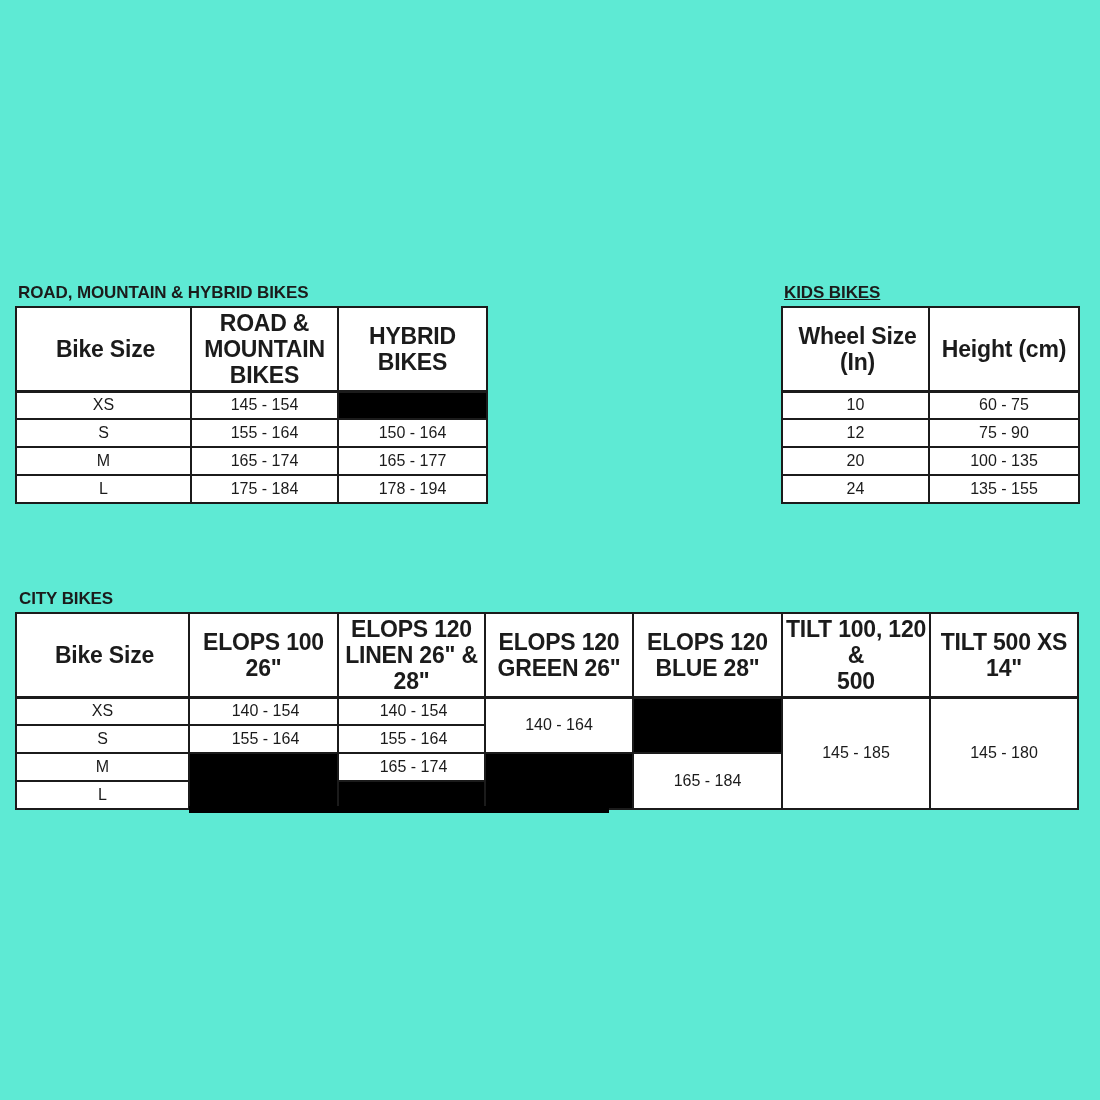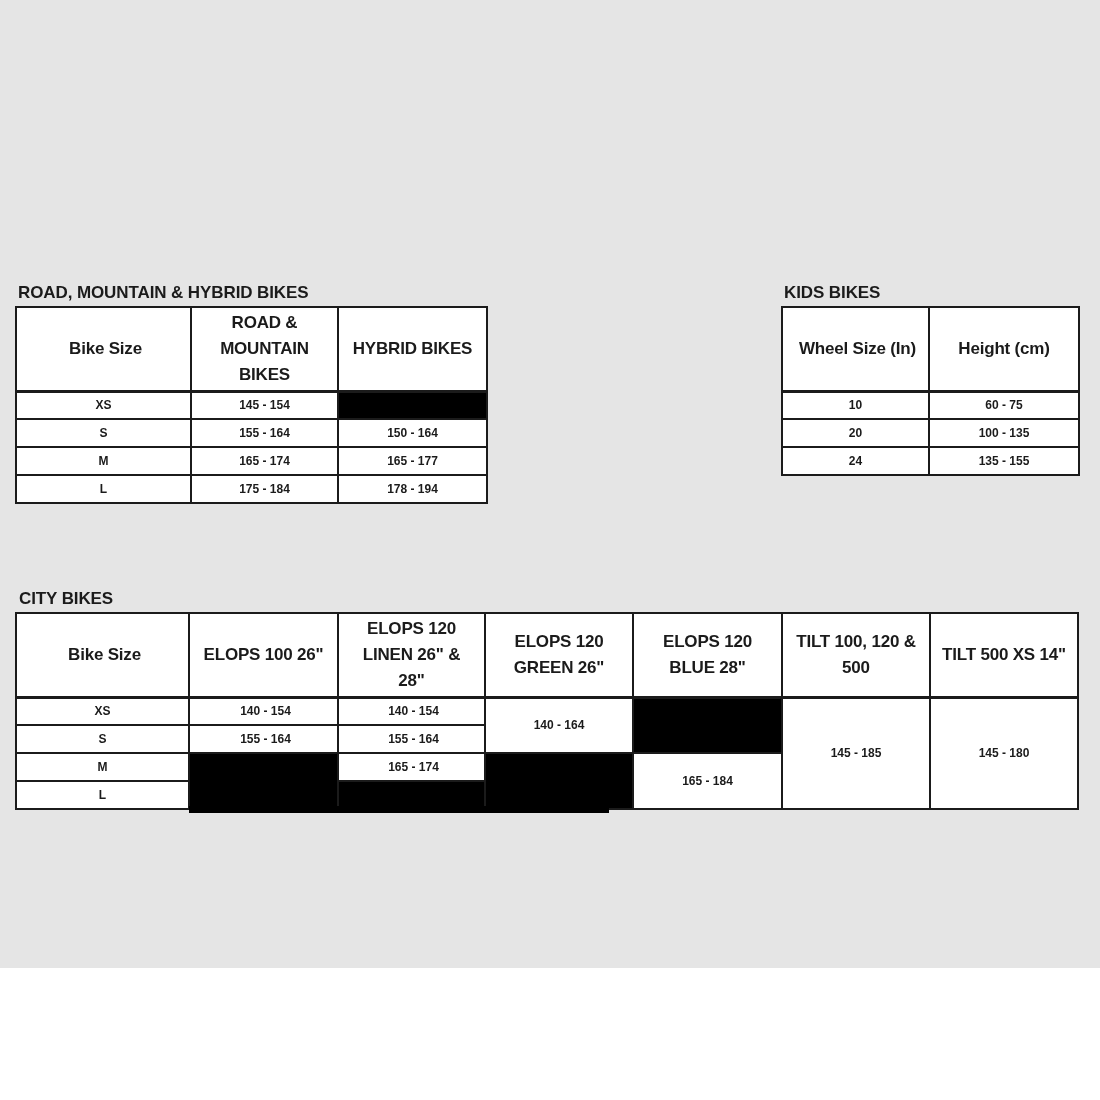--- a/index.html
+++ b/index.html
@@ -1,44 +1,44 @@
 <!DOCTYPE html>
 <html><head>
 <meta charset="utf-8">
 <style>
   html,body{margin:0;padding:0;}
   body{
     width:1100px;height:1100px;background:#ffffff;
     font-family:"Liberation Sans","DejaVu Sans",sans-serif;
     color:#1b1b1b;
   }
-  .canvas{position:relative;width:1100px;height:968px;background:#e5e5e5;overflow:hidden;}
+  .canvas{position:relative;width:1100px;height:1100px;background:#5eead4;overflow:hidden;}
   .tbl-title{
     position:absolute;font-size:17px;font-weight:bold;white-space:nowrap;
     letter-spacing:-0.1px;line-height:20px;
   }
   table.szt{
     position:absolute;border-collapse:collapse;table-layout:fixed;background:#ffffff;
   }
   .szt th,.szt td{
     border:2px solid #1b1b1b;padding:0;margin:0;
     text-align:center;vertical-align:middle;overflow:hidden;
   }
   .szt thead th{
-    font-weight:bold;font-size:17px;line-height:26px;
+    font-weight:bold;font-size:23px;line-height:26px;
     white-space:pre-line;letter-spacing:-0.2px;border-bottom-width:3px;
   }
-  .szt td{font-size:12px;font-weight:bold;}
+  .szt td{font-size:16px;font-weight:normal;}
   .szt thead tr{height:84px;}
   .szt tbody tr{height:28px;}
   .al{text-align:left;padding-left:4px !important;}
   .blk{background:#000000;}
   #rmh-title{left:18px;top:283px;}
   #rmh-table{left:15px;top:306px;width:471px;}
-  #kids-title{left:784px;top:283px;}
+  #kids-title{left:784px;top:283px;text-decoration:underline;}
   #kids-table{left:781px;top:306px;width:297px;}
   #city-title{left:19px;top:589px;}
   #city-table{left:15px;top:612px;width:1062px;}
   .overhang{position:absolute;left:189px;top:806px;width:420px;height:7px;background:#000000;}
 </style>
 </head>
 <body>
 
 <div class="canvas">
 
@@ -93,20 +93,24 @@
     <thead>
       <tr>
         <th class="al">Wheel Size (In)</th>
         <th>Height (cm)</th>
       </tr>
     </thead>
     <tbody>
       <tr>
         <td>10</td>
         <td>60 - 75</td>
+      </tr>
+      <tr>
+        <td>12</td>
+        <td>75 - 90</td>
       </tr>
       <tr>
         <td>20</td>
         <td>100 - 135</td>
       </tr>
       <tr>
         <td>24</td>
         <td>135 - 155</td>
       </tr>
     </tbody>

